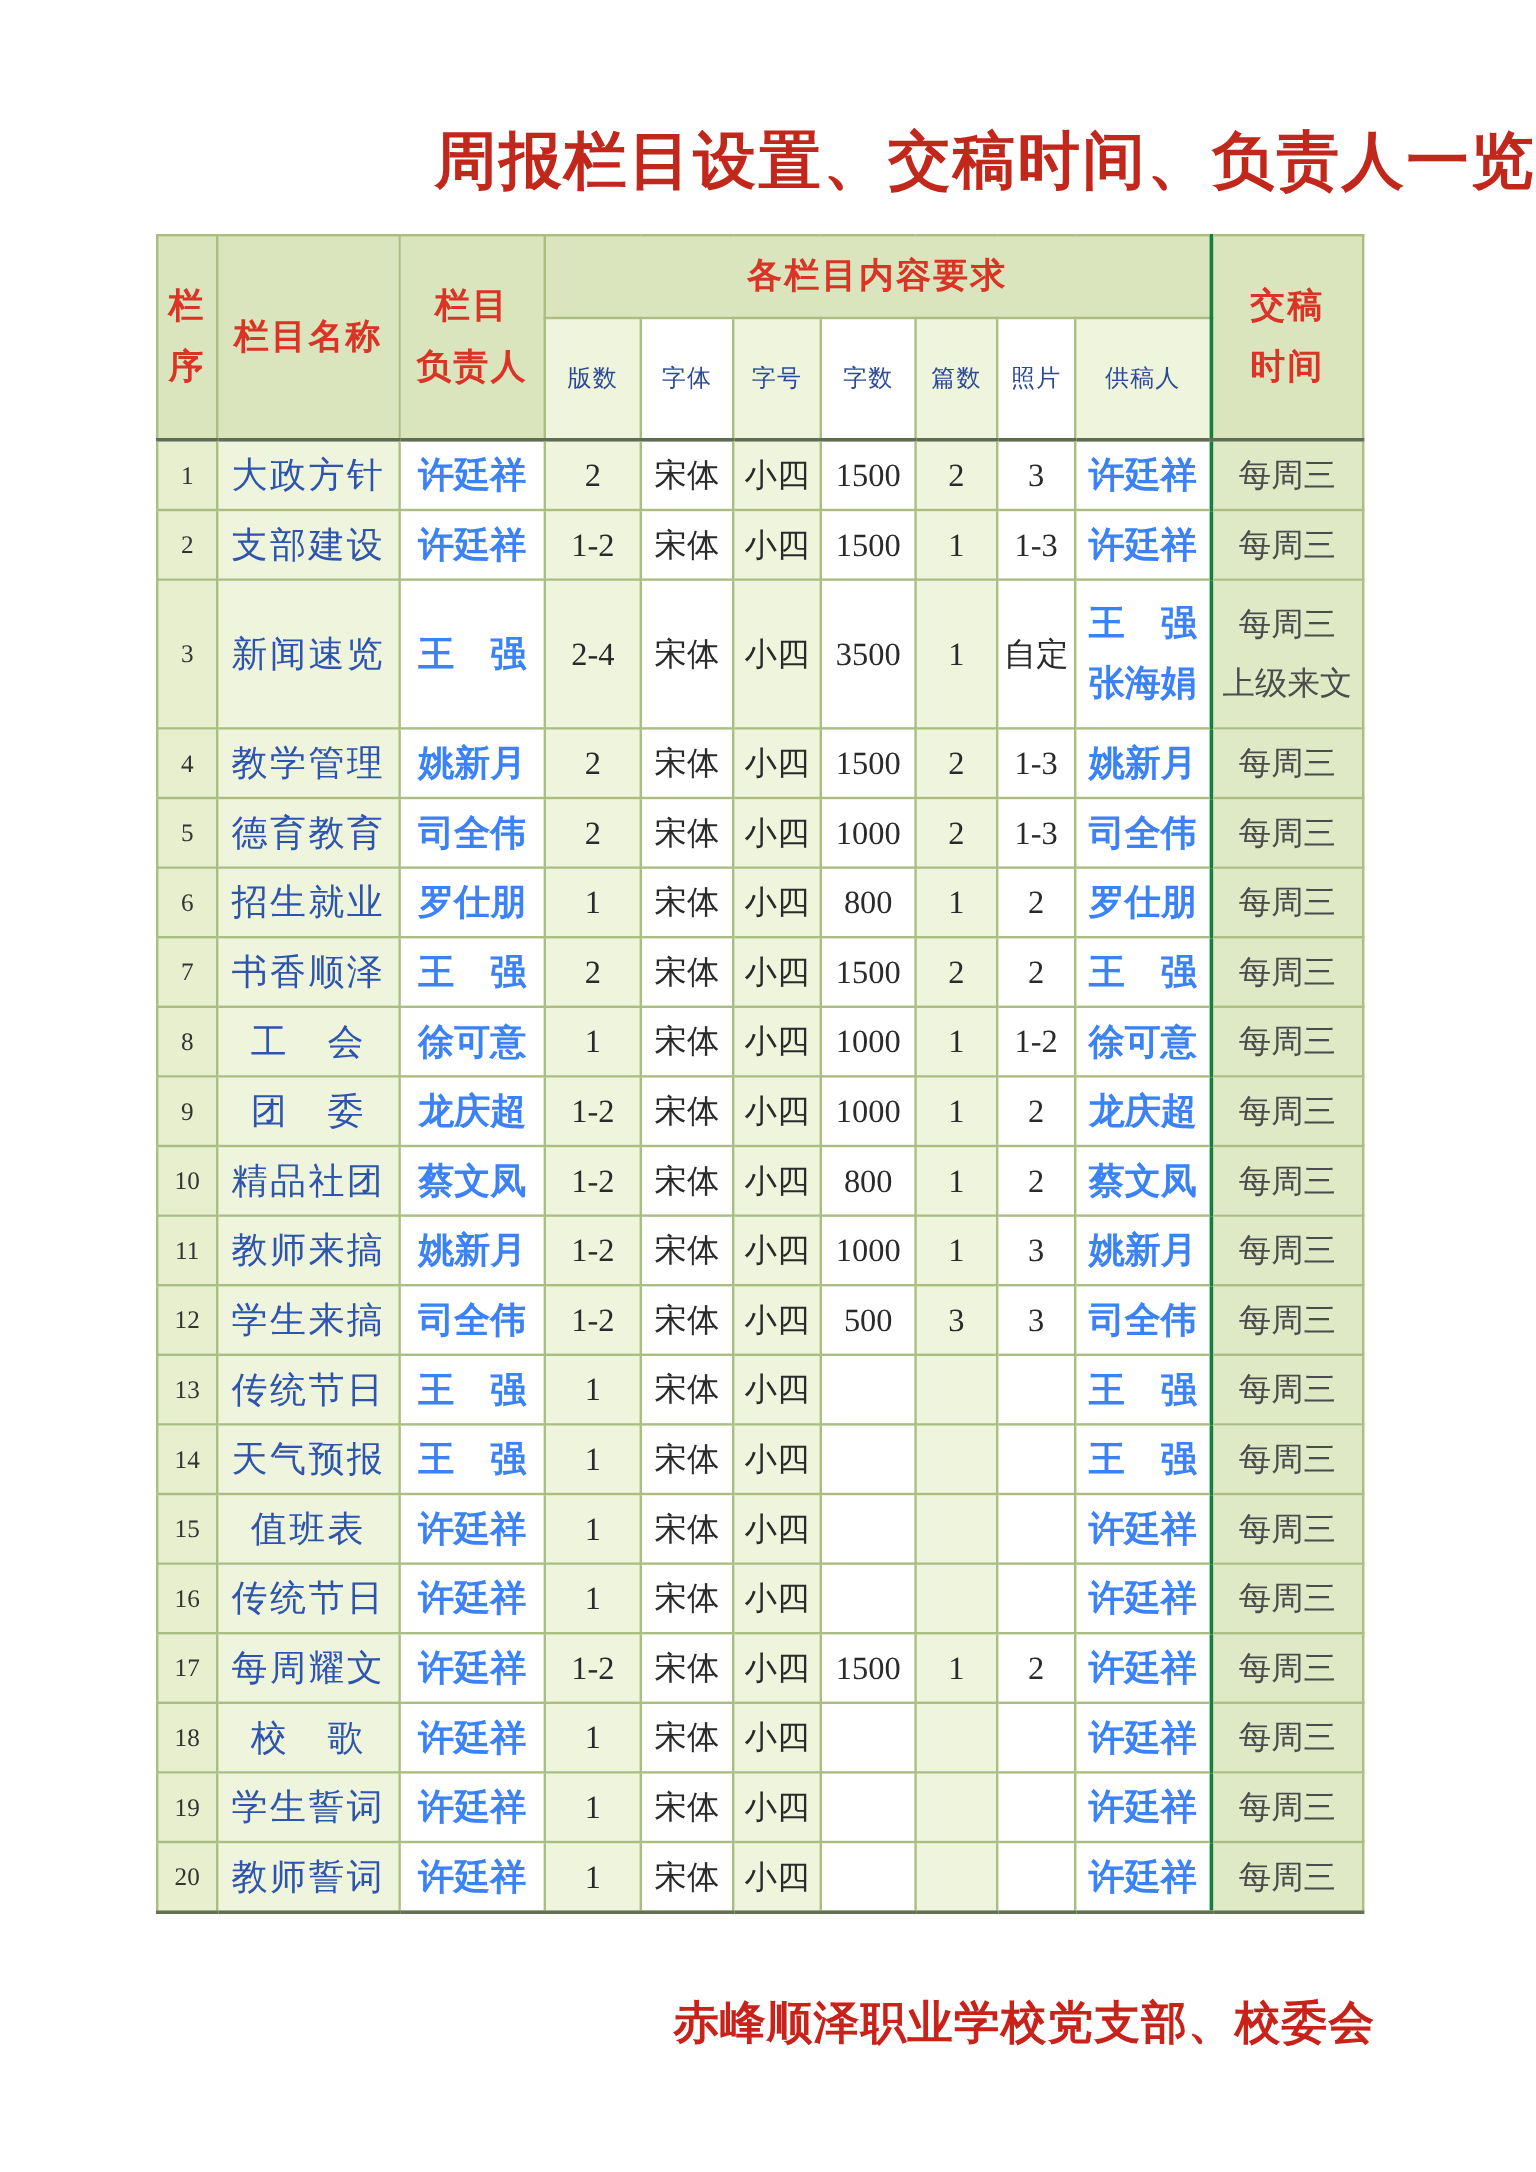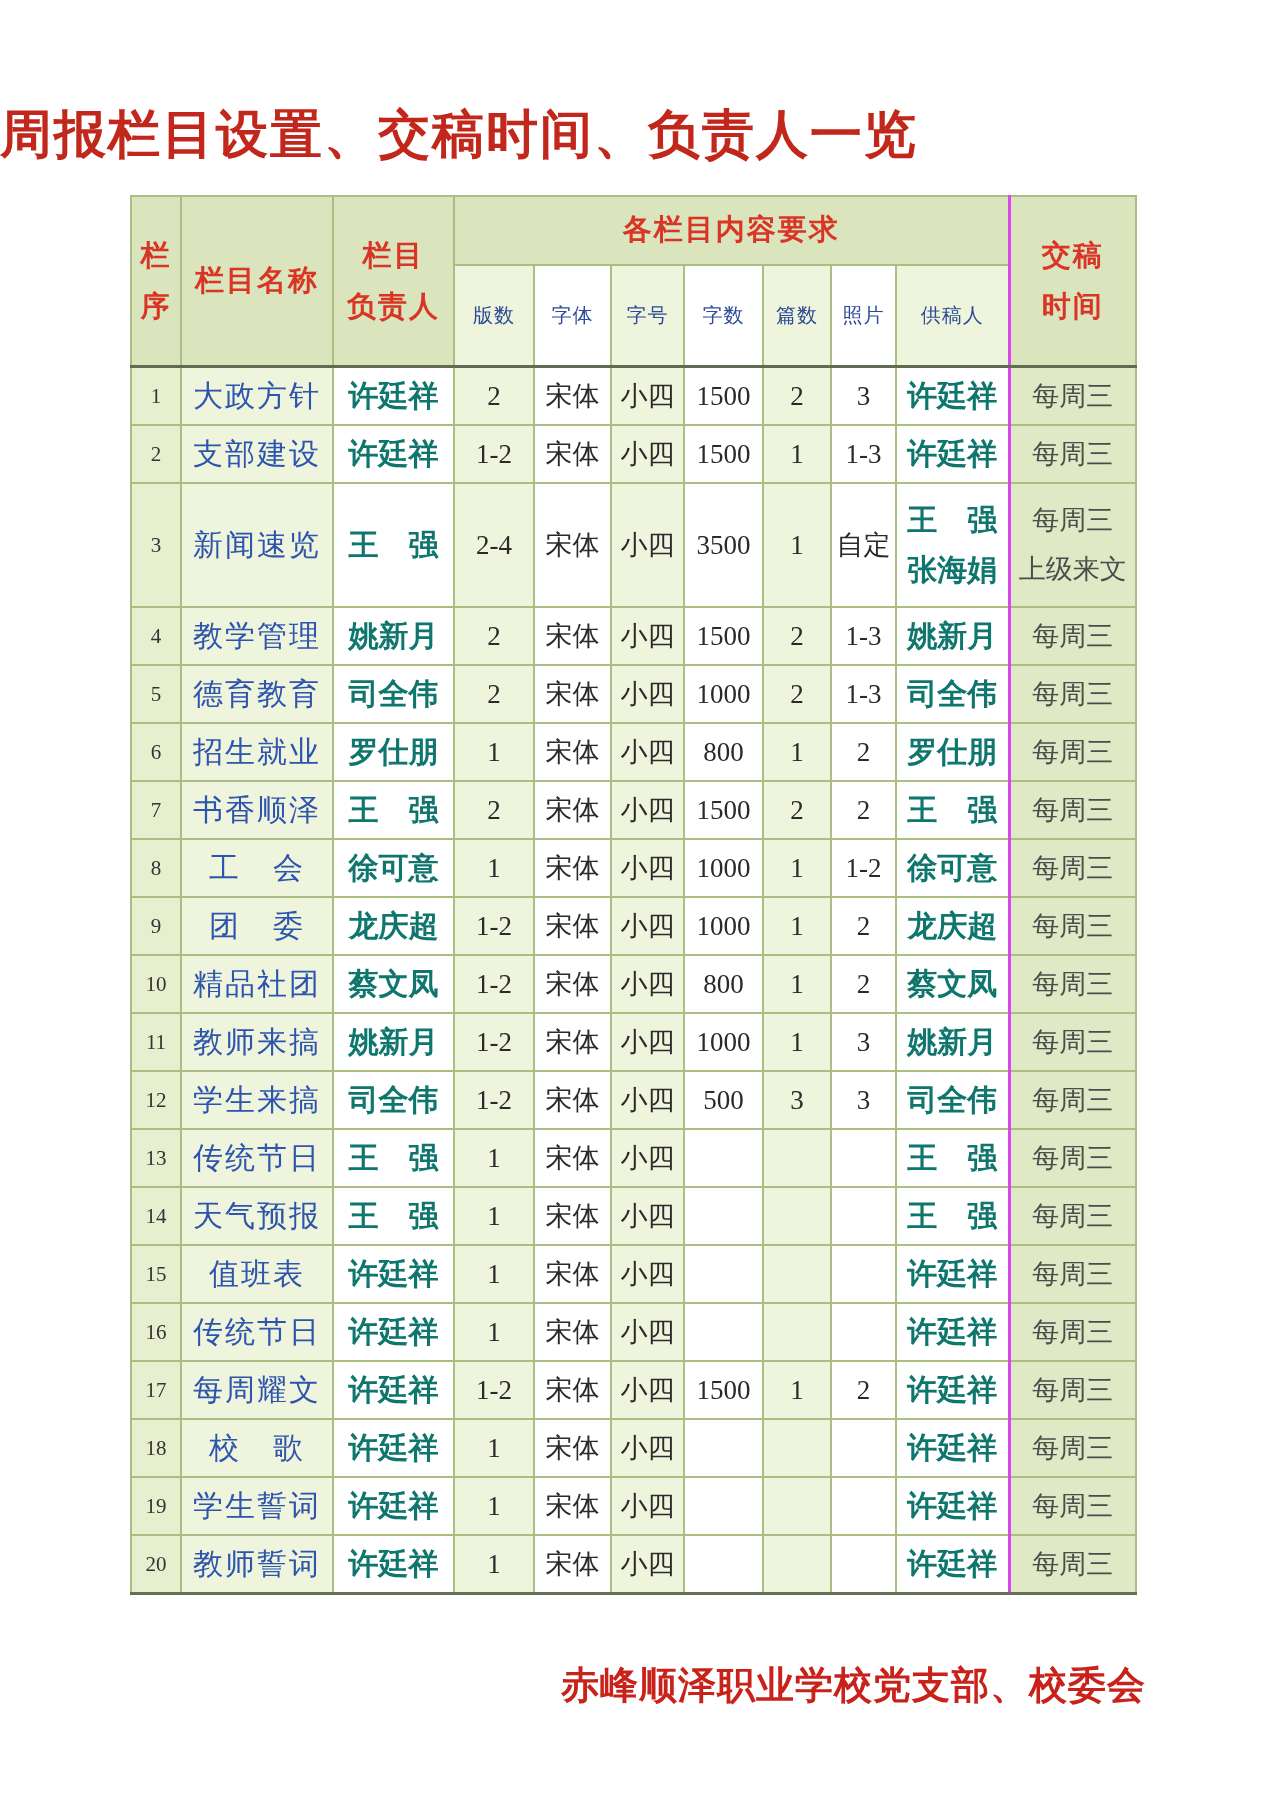--- a/index.html
+++ b/index.html
@@ -2,21 +2,21 @@
 <html><head>
 <meta charset="utf-8">
 <style>
   html,body { margin:0; padding:0; }
   body {
     width:1280px; height:1810px; position:relative; background:#ffffff;
     font-family:"Liberation Sans", sans-serif;
   }
   .page-title {
     position:absolute; top:100px; left:0; width:1280px;
-    text-align:left; font-size:52px; font-weight:900; letter-spacing:2px;
+    text-align:right; font-size:52px; font-weight:900; letter-spacing:2px;
     color:#c2271b; font-family:"Liberation Sans", sans-serif;
   }
   .sheet { position:absolute; left:130px; top:195px; }
 
   table.main {
     border-collapse:collapse; table-layout:fixed; width:1005px;
     background:#ffffff; border:2px solid #9db075;
   }
   th, td {
     border:2px solid #a9be80; padding:0; text-align:center;
@@ -33,33 +33,33 @@
     height:168px; display:flex; flex-direction:column;
     justify-content:center; align-items:center; gap:22px;
   }
   .stack div { line-height:1; }
   tr.h1 th.group { height:66px;text-align:center; }
   tr.h2 th {
     height:98px; font-family:"Liberation Serif", serif; font-weight:400;
     font-size:20px; color:#2c4a96; letter-spacing:1px;
   }
   tr.h2 th.hdr-bottom, thead th.hdr-bottom { border-bottom:3px solid #5f6c51; }
-  .dl-sep { border-left:3px solid #d946ef; }
+  .dl-sep { border-left:3px solid #15803d; }
 
   
   tbody td { height:56px; }
   tr.tall td { height:122px; }
   tbody tr:last-child td { border-bottom:3px solid #647052; }
   .bg-a { background:#e7efcf; }
   .bg-b { background:#eff4dd; }
   .bg-w { background:#ffffff; }
   .bg-g { background:#dfe9c5; }
   .t-idx  { font-family:"Liberation Serif", serif; font-size:21px; color:#333333; }
   .t-name { font-family:Liberation Serif, serif; font-size:30px; color:#2d55ad; letter-spacing:2px; }
-  .t-owner{ font-family:"Liberation Sans", sans-serif; font-weight:700; font-size:30px; color:#0f766e; }
+  .t-owner{ font-family:"Liberation Sans", sans-serif; font-weight:700; font-size:30px; color:#3b82f6; }
   .t-num  { font-family:"Liberation Serif", serif; font-size:27px; color:#2a2a2a; }
   .t-dead { font-family:"Liberation Serif", serif; font-size:27px; color:#4c4c4c; }
   .lines {
     height:120px; display:flex; flex-direction:column;
     justify-content:space-evenly; align-items:center;
   }
   .lines div { line-height:1; }
 
   .page-footer {
     position:absolute; top:1660px; left:118px; width:1028px;

